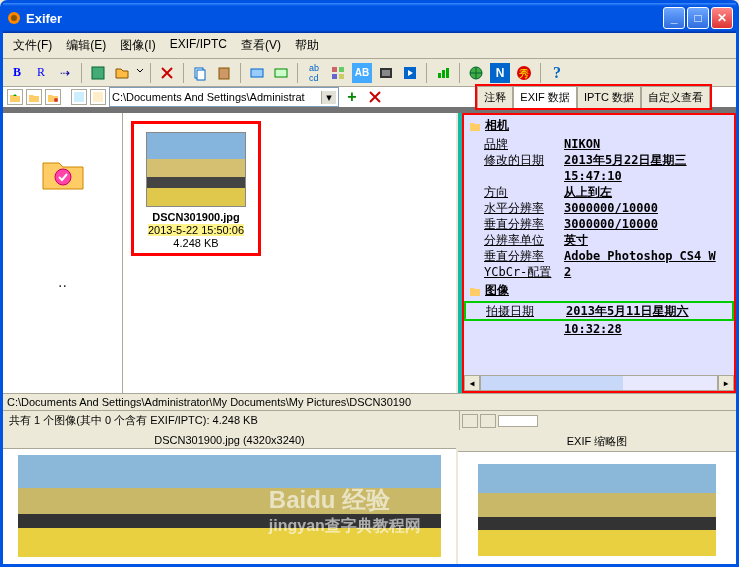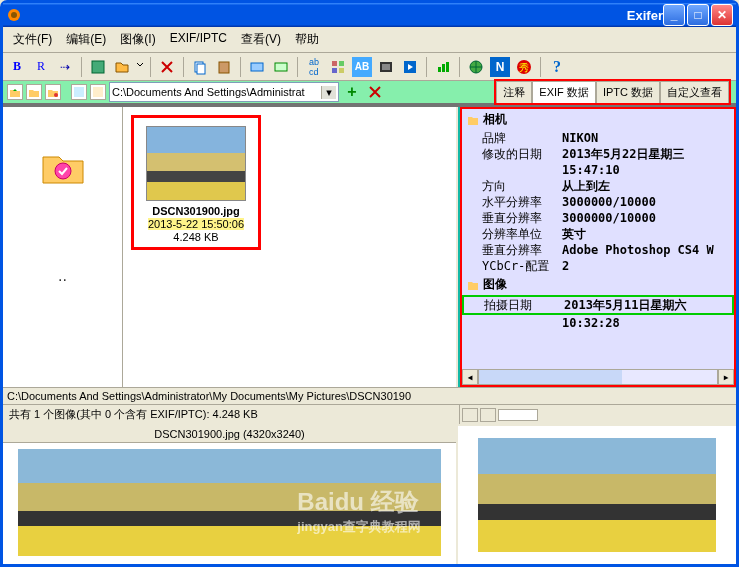--- a/index.html
+++ b/index.html
@@ -1,45 +1,45 @@
 <!DOCTYPE html>
 <html><head>
 <meta charset="utf-8">
 <style>
 * { margin: 0; padding: 0; box-sizing: border-box; }
 body { font-family: "SimSun", Tahoma, sans-serif; font-size: 12px; background: #ece9d8; width: 739px; height: 567px; overflow: hidden; }
 .window { border: 3px solid #0054e3; border-radius: 7px 7px 0 0; height: 567px; display: flex; flex-direction: column; }
-.titlebar { background: linear-gradient(to bottom, #3b8cff 0%, #0054e3 10%, #0054e3 90%, #0030a0 100%); height: 24px; display: flex; align-items: center; padding: 0 3px; color: #fff; font-weight: bold; text-align: right; }
+.titlebar { background: linear-gradient(to bottom, #3b8cff 0%, #0054e3 10%, #0054e3 90%, #0030a0 100%); height: 30px; display: flex; align-items: center; padding: 0 3px; color: #fff; font-weight: bold; }
 .titlebar-icon { width: 16px; height: 16px; margin-right: 4px; display: inline-block; }
 .titlebar-title { flex: 1; font-size: 13px; }
 .titlebar-btns { display: flex; gap: 2px; }
 .tbtn { width: 22px; height: 22px; border: 1px solid #fff; border-radius: 3px; display: flex; align-items: center; justify-content: center; color: #fff; font-weight: bold; font-size: 12px; }
 .tbtn.min { background: linear-gradient(#6fa8ff,#2d6de0); }
 .tbtn.max { background: linear-gradient(#6fa8ff,#2d6de0); }
 .tbtn.close { background: linear-gradient(#f88,#d33); }
 .menubar { background: #ece9d8; border-bottom: 1px solid #aca899; padding: 2px 4px; display: flex; gap: 2px; }
 .menuitem { padding: 2px 6px; cursor: default; }
 .toolbar { background: #ece9d8; border-bottom: 1px solid #aca899; padding: 2px 4px; display: flex; align-items: center; gap: 4px; height: 28px; }
 .tb-btn { width: 20px; height: 20px; display: flex; align-items: center; justify-content: center; border: 1px solid transparent; }
 .sep { width: 1px; height: 20px; background: #aca899; margin: 0 2px; }
-.toolbar2 { background: #86efac; border-bottom: 4px solid #737373; padding: 2px 4px; display: flex; align-items: center; gap: 3px; height: 26px; }
+.toolbar2 { background: #ffffff; border-bottom: 6px solid #737373; padding: 2px 4px; display: flex; align-items: center; gap: 3px; height: 26px; }
 .pathcombo { flex: 0 0 230px; height: 20px; border: 1px solid #7f9db9; background: #fff; display: flex; align-items: center; padding: 0 2px; font-size: 11px; }
 .pathcombo .dd { margin-left: auto; width: 15px; text-align: center; background: #e1e1d8; border-left: 1px solid #aca899; }
 .content { flex: 1; display: flex; flex-direction: column; position: relative; background: #fff; }
 .upper { display: flex; height: 280px; }
 .left-pane { width: 455px; display: flex; border-right: 2px solid #ece9d8; }
 .folders { width: 120px; border-right: 1px solid #aca899; background: #fff; padding: 40px 8px; }
 .folder-icon { width: 48px; height: 40px; margin: 0 auto; }
 .thumbs { flex: 1; background: #fff; padding: 8px; display: flex; justify-content: flex-start; align-items: flex-start; }
 .thumb-item { width: 130px; text-align: center; border: 3px solid red; padding: 4px; }
 .thumb-img { width: 100px; height: 75px; margin: 4px auto; border: 1px solid #888; background: linear-gradient(#85b4dd 35%, #d4c070 35% 60%, #444 60% 75%, #e0c84d 75%); position: relative; }
 .thumb-fname { font-weight: bold; font-size: 11px; background: #fff; margin-top: 2px; }
 .thumb-date { background: #fff48a; font-size: 11px; display: inline-block; }
 .thumb-size { font-size: 11px; }
-.right-pane { flex: 1; border-left: 2px solid #14b8a6; display: flex; flex-direction: column; position: relative; }
+.right-pane { flex: 1; border-left: 4px solid #14b8a6; display: flex; flex-direction: column; position: relative; text-decoration: underline; }
 .tabs { display: flex; background: #ece9d8; border: 2px solid red; }
 .tab { padding: 3px 6px; border: 1px solid #aca899; background: #ece9d8; font-size: 11px; border-bottom: none; }
 .tab.active { background: #fff; }
 .meta-panel { flex: 1; background: #e0e0ff; border: 2px solid red; overflow: hidden; position: relative; font-family: "SimSun", monospace; font-size: 12px; }
 .meta-header { display: flex; align-items: center; padding: 2px 4px; font-weight: bold; }
 .meta-row { display: flex; padding: 0 4px 0 20px; line-height: 16px; }
 .meta-label { width: 80px; }
 .meta-val { flex: 1; font-weight: bold; }
 .green-row { border: 2px solid #0c0; }
 .sbar { position: absolute; bottom: 0; left: 0; right: 0; height: 16px; background: #ece9d8; display: flex; }
@@ -208,21 +208,21 @@
     </div>
     <span class="tb-btn" style="color:#080;font-weight:bold;font-size:16px">+</span>
     <span class="tb-btn">
         <svg width="14" height="14">
           <path d="M2 2l10 10M12 2L2 12" stroke="#c00" stroke-width="2"></path>
         </svg>
       </span>
 
     <div style="flex:1"></div>
 
-    <div class="tabs" style="margin-right:1px">
+    <div class="tabs" style="margin-right:20px">
       <div class="tab">注释</div>
       <div class="tab active">EXIF 数据</div>
       <div class="tab">IPTC 数据</div>
       <div class="tab">自定义查看</div>
     </div>
   </div>
 
   <div class="content">
     <div class="upper">
       <div class="left-pane">
@@ -325,25 +325,26 @@
       </div>
     </div>
 
     <div class="lower">
       <div class="preview-left">
         <div class="preview-title">DSCN301900.jpg (4320x3240)</div>
         <div class="preview-img">
           <div class="bus-img">
             <div class="watermark">
               <div>Baidu 经验</div>
-              <div style="font-size:13px">jingyan查字典教程网</div>
+              <div style="font-size:16px">jingyan查字典教程网</div>
             </div>
           </div>
         </div>
       </div>
       <div class="preview-right">
+        <div class="preview-title">EXIF 缩略图</div>
         <div class="preview-img">
           <div class="bus-img" style="width:88%;height:88%;margin:8px auto"></div>
         </div>
       </div>
     </div>
   </div>
 </div>
 
 </body></html>

